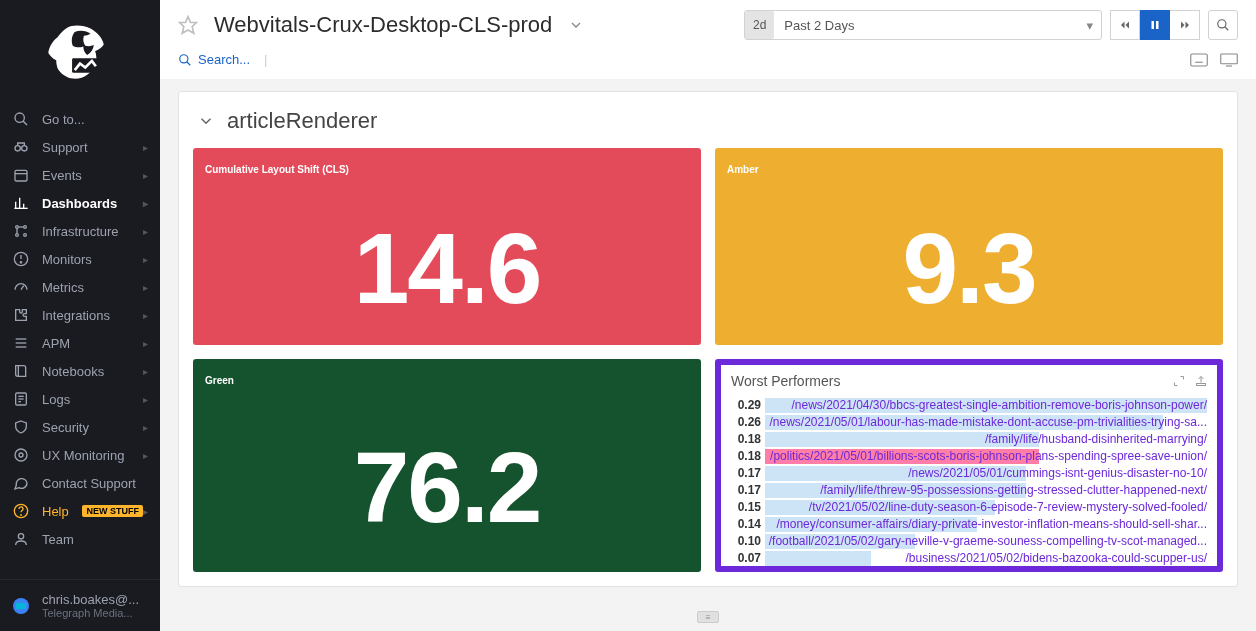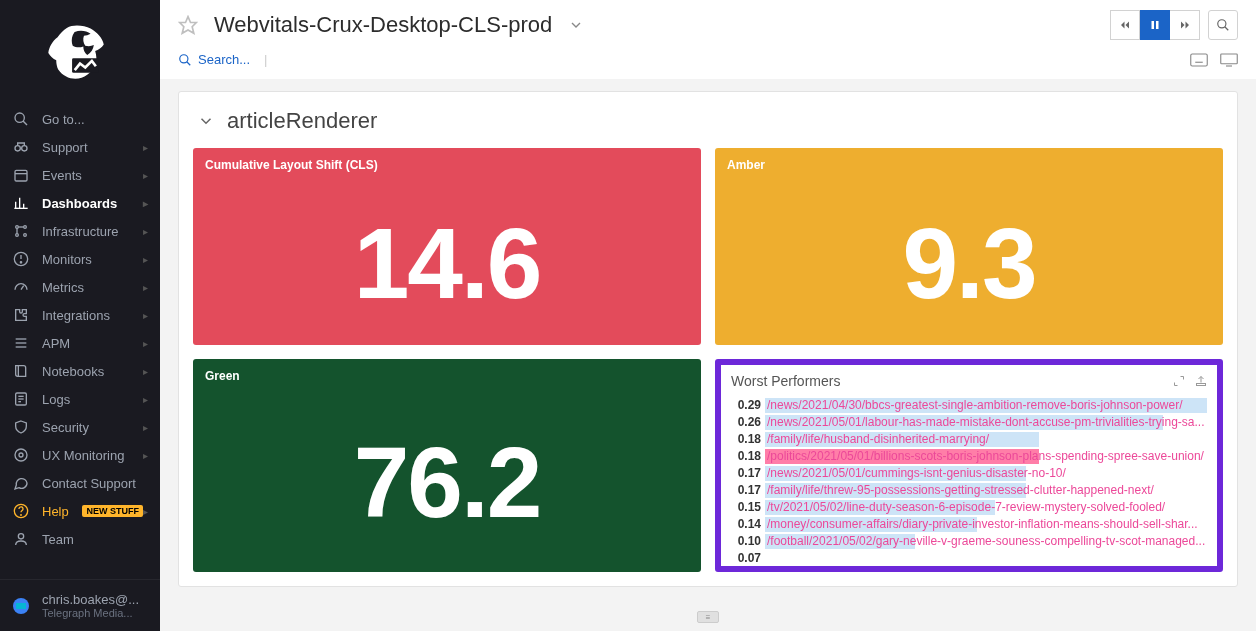--- a/index.html
+++ b/index.html
@@ -114,21 +114,21 @@
   padding: 0 14px 14px;
 }
 .group-header { display: flex; align-items: center; gap: 12px; padding: 16px 4px 14px; font-size: 22px; color: #444; font-weight: 300; }
 .grid { display: grid; grid-template-columns: 1fr 1fr; grid-template-rows: 197px 213px; gap: 14px; }
 .tile {
   border-radius: 3px;
   color: #fff;
   display: flex;
   flex-direction: column;
 }
-.tile-title { font-size: 12px; font-weight: 600; padding: 10px 12px; }
+.tile-title { font-size: 10px; font-weight: 600; padding: 16px 12px; }
 .tile-value { flex: 1; display: flex; align-items: center; justify-content: center; font-size: 100px; font-weight: 700; letter-spacing: -2px; }
 .red   { background: #e34b5b; }
 .amber { background: #eeae2f; }
 .green { background: #14532d; }
 .table-card {
   background: #fff;
   border: 6px solid #6d28d9;
   border-radius: 3px;
   display: flex;
   flex-direction: column;
@@ -137,21 +137,21 @@
   padding: 8px 10px;
   display: flex;
   align-items: center;
   color: #555;
   font-size: 14px;
 }
 .table-header .actions { margin-left: auto; display: flex; gap: 10px; color: #999; font-size: 12px; }
 .table-body { padding: 0 8px 6px; font-size: 12px; overflow: hidden; }
 .row { display: flex; align-items: center; gap: 4px; padding: 1px 2px; line-height: 15px; }
 .row .v { width: 30px; text-align: right; font-weight: 600; color: #333; flex-shrink: 0; }
-.row .p { flex: 1; color: #ec4899; white-space: nowrap; overflow: hidden; text-overflow: ellipsis; position: relative; }
+.row .p { flex: 1; color: #6d28d9; white-space: nowrap; overflow: hidden; text-overflow: ellipsis; position: relative; text-align: right; }
 .row .hl { position: absolute; left: 0; top: 0; bottom: 0; background: #cde4f7; z-index: 0; }
 .row.hot .hl { background: #ff7ea8; }
 .row .pt { position: relative; z-index: 1; padding-left: 2px; }
 .drag-handle { position: fixed; bottom: 8px; left: calc(160px + (1256px - 160px)/2 - 11px); width: 22px; height: 12px; background: #e0e0e0; border: 1px solid #ccc; border-radius: 2px; display: flex; align-items: center; justify-content: center; color: #888; font-size: 8px; }
 svg { display: block; }
 </style>
 </head>
 <body>
 
 <div class="sidebar">
@@ -357,20 +357,25 @@
           </svg>
       </span>
       <span>Webvitals-Crux-Desktop-CLS-prod</span>
       <span style="color:#888">
         <svg width="16" height="16" viewBox="0 0 24 24" fill="none" stroke="currentColor" stroke-width="2">
             <polyline points="6 9 12 15 18 9"></polyline>
           </svg>
       </span>
     </div>
     <div class="time-controls">
+      <div class="time-range">
+        <span class="time-chip">2d</span>
+        <span class="time-label">Past 2 Days</span>
+        <span style="color:#888">▾</span>
+      </div>
       <div class="nav-btns">
         <div class="icon-btn">
             <svg width="12" height="12" viewBox="0 0 24 24" fill="currentColor">
               <path d="M11 5l-7 7 7 7V5zM20 5l-7 7 7 7V5z"></path>
             </svg>
           </div>
         <div class="icon-btn pause">
             <svg width="12" height="12" viewBox="0 0 24 24" fill="currentColor">
               <rect x="5" y="4" width="5" height="16"></rect>
               <rect x="14" y="4" width="5" height="16"></rect>
@@ -494,20 +499,21 @@
               <div class="row">
                 <span class="v">0.14</span>
                 <span class="p"><span class="hl" style="width:48%"></span><span class="pt">/money/consumer-affairs/diary-private-investor-inflation-means-should-sell-shar...</span></span>
               </div>
               <div class="row">
                 <span class="v">0.10</span>
                 <span class="p"><span class="hl" style="width:34%"></span><span class="pt">/football/2021/05/02/gary-neville-v-graeme-souness-compelling-tv-scot-managed...</span></span>
               </div>
               <div class="row">
                 <span class="v">0.07</span>
+                <span class="p"><span class="hl" style="width:24%"></span><span class="pt">/business/2021/05/02/bidens-bazooka-could-scupper-us/</span></span>
               </div>
             </div>
         </div>
       </div>
     </div>
   </div>
 </div>
 
 <div class="drag-handle">≡</div>
 

